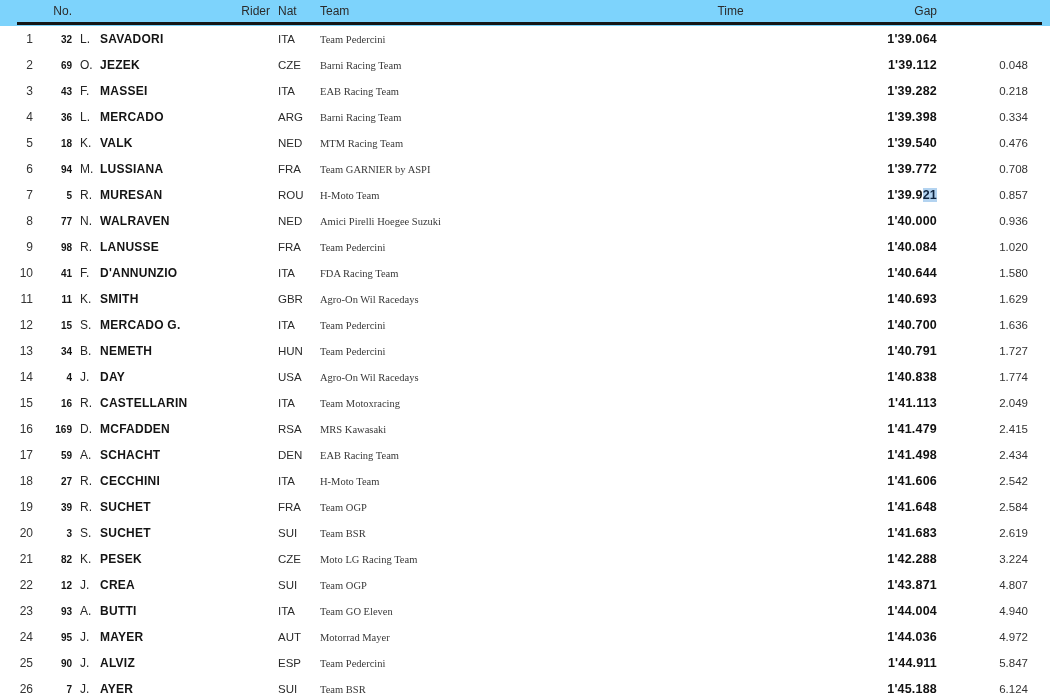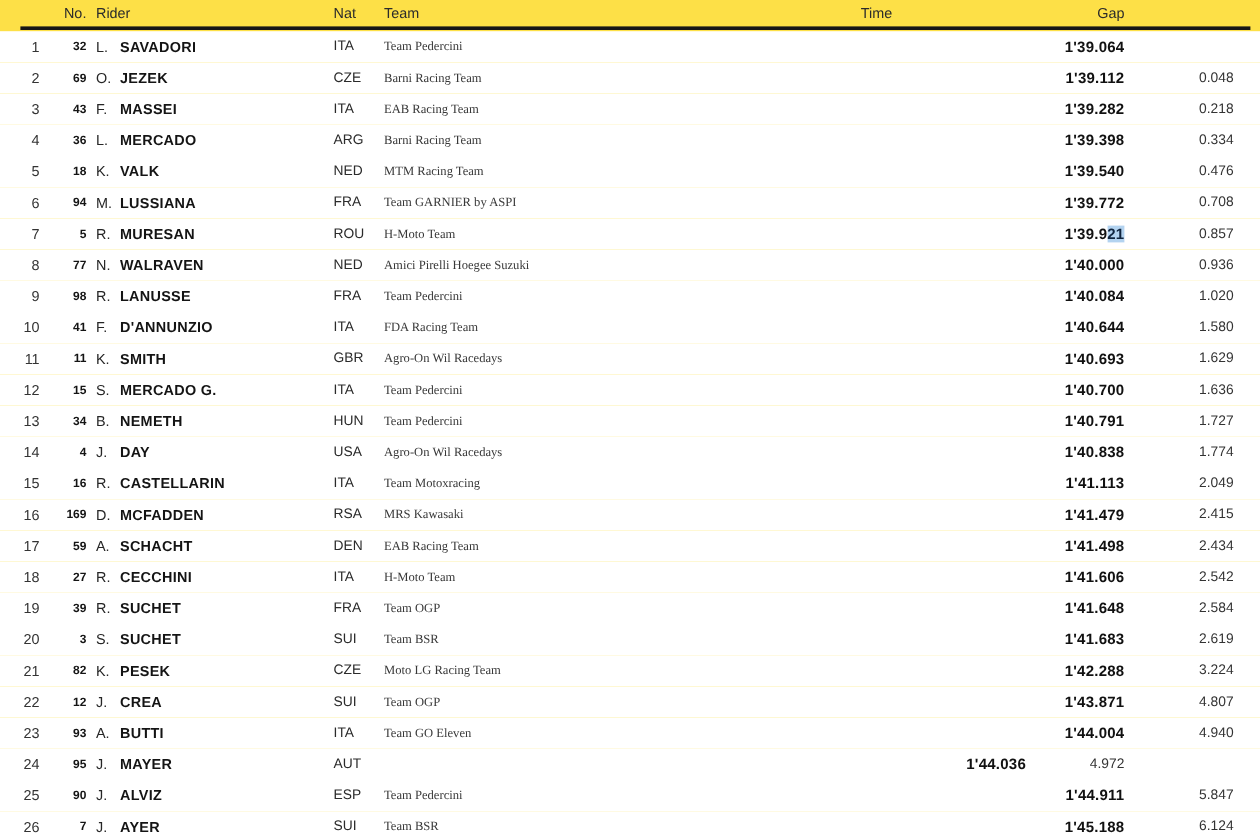--- a/index.html
+++ b/index.html
@@ -8,21 +8,21 @@
     width: 1050px;
     height: 700px;
     overflow: hidden;
     background: #ffffff;
     font-family: "Liberation Sans", "DejaVu Sans", sans-serif;
     -webkit-font-smoothing: antialiased;
   }
   .sheet {
     width: 1050px;
     height: 700px;
-    background: #fde047;
+    background: #7dd3fc;
     color: #2a2a2a;
   }
   .grid-row {
     display: grid;
     grid-template-columns: 33px 39px 198px 46px 290px 249px 82px 91px;
     align-items: center;
   }
   .header-row {
     height: 22px;
     font-size: 12px;
@@ -54,21 +54,21 @@
     font-weight: bold;
     color: #141414;
     letter-spacing: 0.25px;
   }
   .c-nat      { padding-left: 8px; font-size: 11.5px; color: #2b2b2b; }
   .c-team     { padding-left: 4px; font-size: 10.5px; color: #383838; white-space: nowrap; overflow: hidden; font-family: Liberation Serif, serif; }
   .c-bike     { padding-left: 4px; font-size: 11px;   color: #333333; white-space: nowrap; overflow: hidden; }
   .c-time     { text-align: right; font-size: 12.5px; font-weight: bold; color: #111111; letter-spacing: 0.2px; }
   .c-gap      { text-align: right; font-size: 11.5px; color: #333333; }
   .h-no   { text-align: right; }
-  .h-rider{ padding-left: 8px; }
+  .h-rider{ padding-left: 8px; text-align: right; }
   .h-nat  { padding-left: 8px; }
   .h-team { padding-left: 4px; }
   .h-bike { padding-left: 4px; }
   .h-time { text-align: center; }
   .h-gap  { text-align: right; }
   .time-sel {
     background: #b3d3f0;
     color: #10253f;
   }
 </style>
@@ -389,20 +389,21 @@
       <div class="c-gap">4.940</div>
     </div>
 
     <div class="grid-row result-row">
       <div class="c-pos">24</div>
       <div class="c-bib">95</div>
       <div class="c-rider">
         <span class="initial">J.</span><span class="surname">MAYER</span>
       </div>
       <div class="c-nat">AUT</div>
+      <div class="c-team">Motorrad Mayer</div>
       <div class="c-bike"></div>
       <div class="c-time">1'44.036</div>
       <div class="c-gap">4.972</div>
     </div>
 
     <div class="grid-row result-row">
       <div class="c-pos">25</div>
       <div class="c-bib">90</div>
       <div class="c-rider">
         <span class="initial">J.</span><span class="surname">ALVIZ</span>

